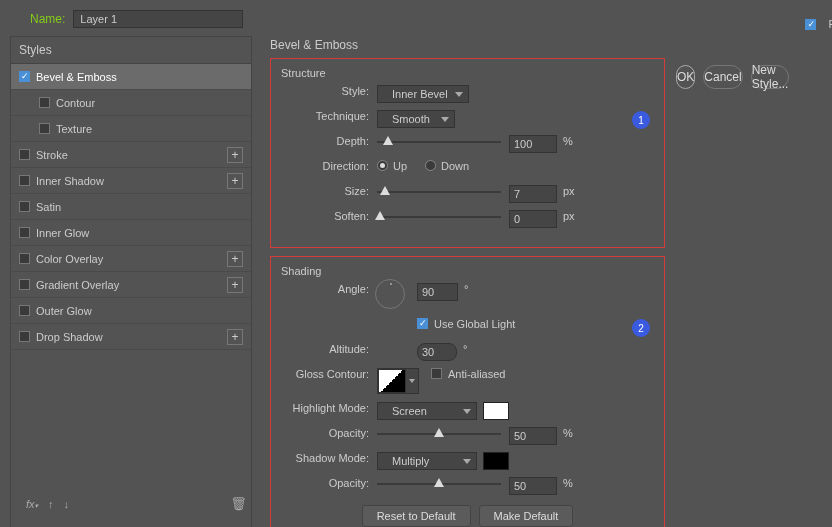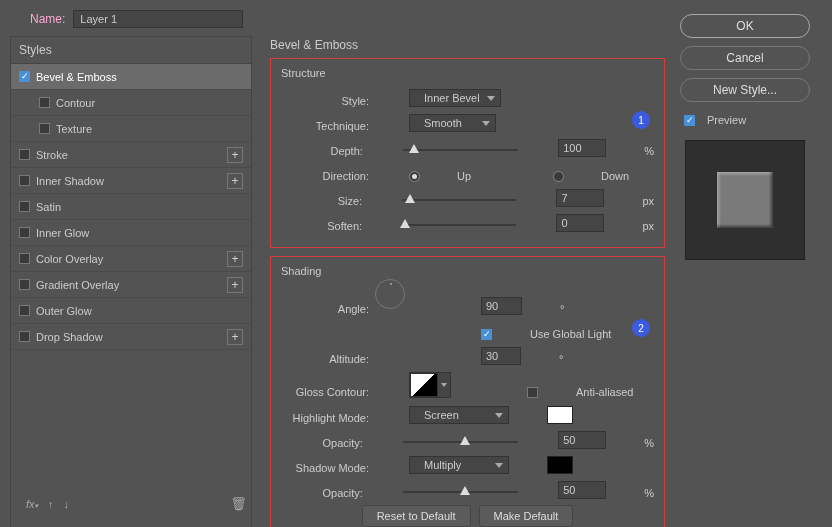--- a/index.html
+++ b/index.html
@@ -1,18 +1,18 @@
 <!DOCTYPE html>
 <html><head>
 <meta charset="utf-8">
 <style>
   * { box-sizing: border-box; margin: 0; padding: 0; font-family: Arial, sans-serif; }
   body { background: #535353; width: 832px; height: 527px; overflow: hidden; color: #ccc; font-size: 11px; position: relative; }
   .top-row { display: flex; align-items: center; padding: 10px 0 8px 30px; gap: 8px; }
-  .name-lbl { color: #f9a8d4; font-size: 12px; }
+  .name-lbl { color: #84cc16; font-size: 12px; }
   .name-input { background: #454545; border: 1px solid #333; color: #ccc; width: 170px; height: 18px; padding: 2px 6px; font-size: 11px; }
   .columns { display: flex; padding: 0 10px; gap: 18px; }
   .left { width: 242px; background: #535353; border: 1px solid #444; }
   .left-header { background:#535353; padding: 6px 8px; border-bottom: 1px solid #444; font-size: 12px; }
   .left-item { display: flex; align-items: center; justify-content: space-between; padding: 5px 8px; border-bottom: 1px solid #4a4a4a; cursor: pointer; height: 26px; }
   .left-item.sel { background: #6b6b6b; color: #fff; }
   .left-item.sub { padding-left: 28px; }
   .chk { display:inline-flex; align-items:center; gap:6px; }
   .checkbox { width: 11px; height: 11px; border: 1px solid #777; background:#3a3a3a; display:inline-block; position: relative; }
   .checkbox.on { background:#4a90d6; border-color:#4a90d6; }
@@ -20,21 +20,21 @@
   .plusbox { width: 16px; height: 16px; border: 1px solid #777; display:flex; align-items:center; justify-content:center; font-size:12px; color:#ccc; }
   .left-footer { display:flex; justify-content: space-between; padding: 8px; color:#aaa; position: absolute; bottom: 8px; left: 18px; width: 237px; }
   .left-footer .icons { display:flex; gap: 10px; align-items:center; font-style: italic; }
   .arrow-up, .arrow-dn { font-size:11px; }
   .trash { font-size: 13px; }
   
   .mid { width: 395px; position: relative; }
   .mid-title { font-size: 12px; padding: 2px 0 6px 0; }
   .redbox { border: 1.5px solid #d43c3c; padding: 8px 10px 12px 10px; margin-bottom: 8px; position: relative; }
   .subhead { color:#ccc; font-size: 11px; margin-bottom: 6px; }
-  .row { display:flex; align-items:flex-end; height: 22px; margin-bottom: 3px; gap: 32px; }
+  .row { display:flex; align-items:flex-start; height: 22px; margin-bottom: 3px; }
   .lbl { width: 88px; text-align: right; margin-right: 8px; color:#ccc; }
   .select { background:#454545; border:1px solid #333; color:#ccc; height: 18px; padding: 1px 18px 1px 14px; position: relative; font-size: 11px; display:inline-flex; align-items:center; cursor:pointer; }
   .select::after { content:""; position:absolute; right:5px; top:6px; border-left:4px solid transparent; border-right:4px solid transparent; border-top:5px solid #aaa; }
   .slider { position: relative; width: 124px; height: 14px; display:inline-block; margin-right: 8px; }
   .slider::before { content:""; position:absolute; top:6px; left:0; right:0; height:2px; background:#3a3a3a; }
   .handle { position:absolute; top:1px; width:0; height:0; border-left:5px solid transparent; border-right:5px solid transparent; border-bottom:9px solid #ddd; }
   .numbox { background:#454545; border:1px solid #333; color:#ccc; width: 48px; height: 18px; padding: 1px 4px; text-align:left; font-size:11px; }
   .unit { margin-left: 6px; color:#ccc; }
   .radio { width:11px; height:11px; border-radius:50%; border:1px solid #888; display:inline-block; margin-right:5px; position:relative; background:#3a3a3a; }
   .radio.on::after { content:""; position:absolute; top:2px; left:2px; width:5px; height:5px; border-radius:50%; background:#ddd; }
@@ -44,21 +44,21 @@
   .angle-circle::after { content:""; position:absolute; top:3px; left:14px; width:2px; height:2px; background:#aaa; border-radius:50%; }
   .contour-sw { width:28px; height:24px; background:linear-gradient(135deg,#fff 50%,#000 50%); border:1px solid #333; display:inline-block; }
   .contour-wrap { display:inline-flex; align-items:center; border:1px solid #333; }
   .contour-wrap .caret { width:12px; height:24px; background:#454545; display:flex; align-items:center; justify-content:center; }
   .contour-wrap .caret::after { content:""; border-left:3px solid transparent; border-right:3px solid transparent; border-top:4px solid #aaa; }
   .swatch { width:26px; height:18px; border:1px solid #222; display:inline-block; margin-left:6px; }
   
   .pillbtn { background:#5b5b5b; border:1px solid #444; color:#ddd; height:22px; padding: 0 14px; border-radius:3px; font-size:11px; cursor:pointer; }
   .defaults { display:flex; gap:8px; justify-content:center; margin-top:6px; }
   
-  .right { position:absolute; right:18px; top:14px; width:138px; display:flex; flex-direction:column; gap:8px; align-items:center; }
+  .right { position:absolute; right:18px; top:14px; width:138px; display:flex; flex-direction:row; gap:8px; align-items:center; }
   .bigbtn { width:130px; height:24px; border-radius:12px; border:1px solid #777; background:#535353; color:#ddd; font-size:12px; cursor:pointer; display:flex; align-items:center; justify-content:center; }
   .bigbtn.ok { border:1.5px solid #aaa; font-weight: normal; }
   .preview-chk { display:flex; align-items:center; gap:12px; margin-top:4px; margin-left:8px; align-self:flex-start; }
   .preview-box { width:120px; height:120px; background:#2f2f2f; border:1px solid #222; margin-top:6px; display:flex; align-items:center; justify-content:center; }
   .preview-inner { width:56px; height:56px; background:#7a7a7a; box-shadow: inset -2px -2px 3px rgba(0,0,0,.5), inset 2px 2px 3px rgba(255,255,255,.35); }
   .left-spacer { height: 56px; }
 </style>
 </head>
 <body>
 
@@ -149,21 +149,21 @@
 
     <div class="redbox">
       <div class="subhead">Structure</div>
       <span class="badge" style="top:52px;">1</span>
       <div class="row">
           <span class="lbl">Style:</span>
           <span class="select" style="width:92px;">Inner Bevel</span>
         </div>
       <div class="row">
           <span class="lbl">Technique:</span>
-          <span class="select" style="width:87px;">Smooth</span>
+          <span class="select" style="width:78px;">Smooth</span>
         </div>
       <div class="row">
           <span class="lbl">Depth:</span>
           <span class="slider">
             <span class="handle" style="left:6px;"></span>
           </span>
           <input class="numbox" value="100" style="">
           <span class="unit">%</span>
         </div>
       <div class="row">
@@ -204,21 +204,21 @@
       </div>
       <div class="row">
           <span class="lbl"></span>
           <span style="width:40px;"></span>
           <span class="checkbox on"></span>
           <span style="margin-left:6px;">Use Global Light</span>
         </div>
       <div class="row">
           <span class="lbl">Altitude:</span>
           <span style="width:40px;"></span>
-          <input class="numbox" style="width: 40px;" value="30">
+          <input class="numbox" style="width: 40px; border-radius: 8px;" value="30">
           <span class="unit">°</span>
         </div>
       <div class="row" style="height:30px;">
           <span class="lbl">Gloss Contour:</span>
         <span class="contour-wrap">
             <span class="contour-sw"></span>
             <span class="caret"></span>
           </span>
         <span style="width:12px;"></span>
         <span class="checkbox"></span>

